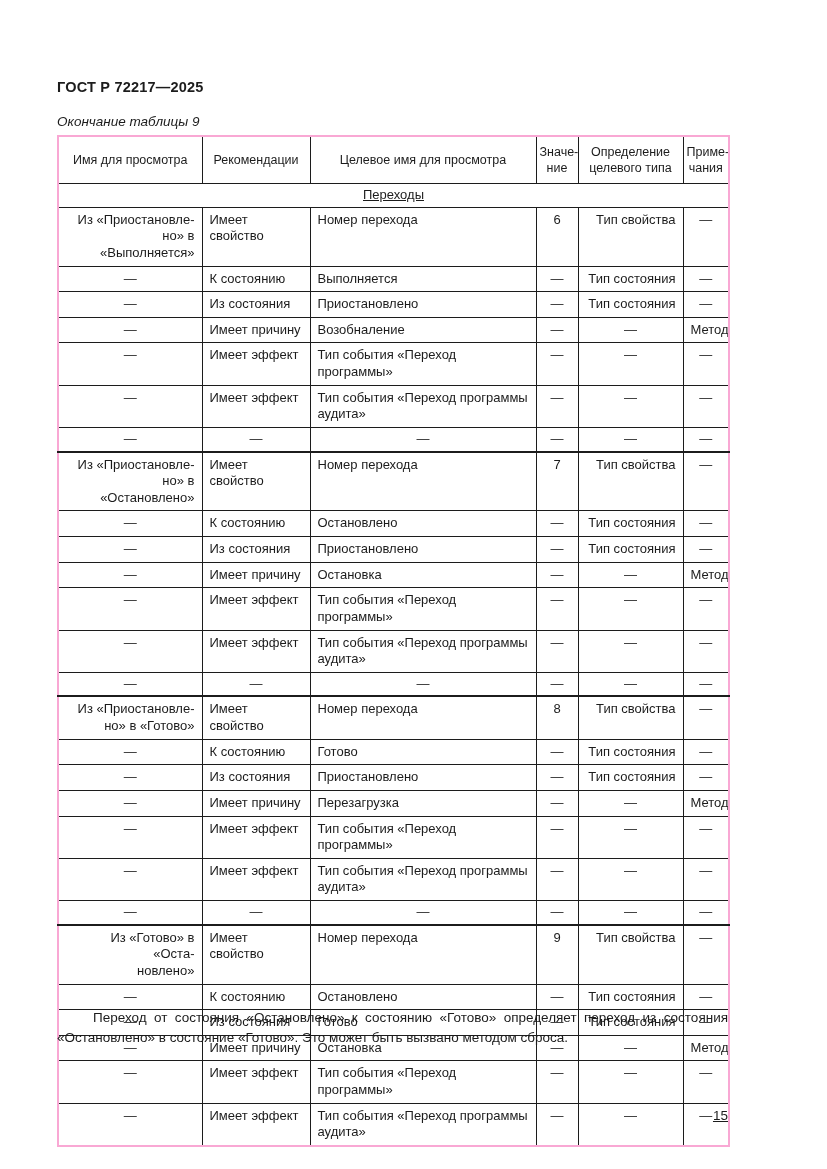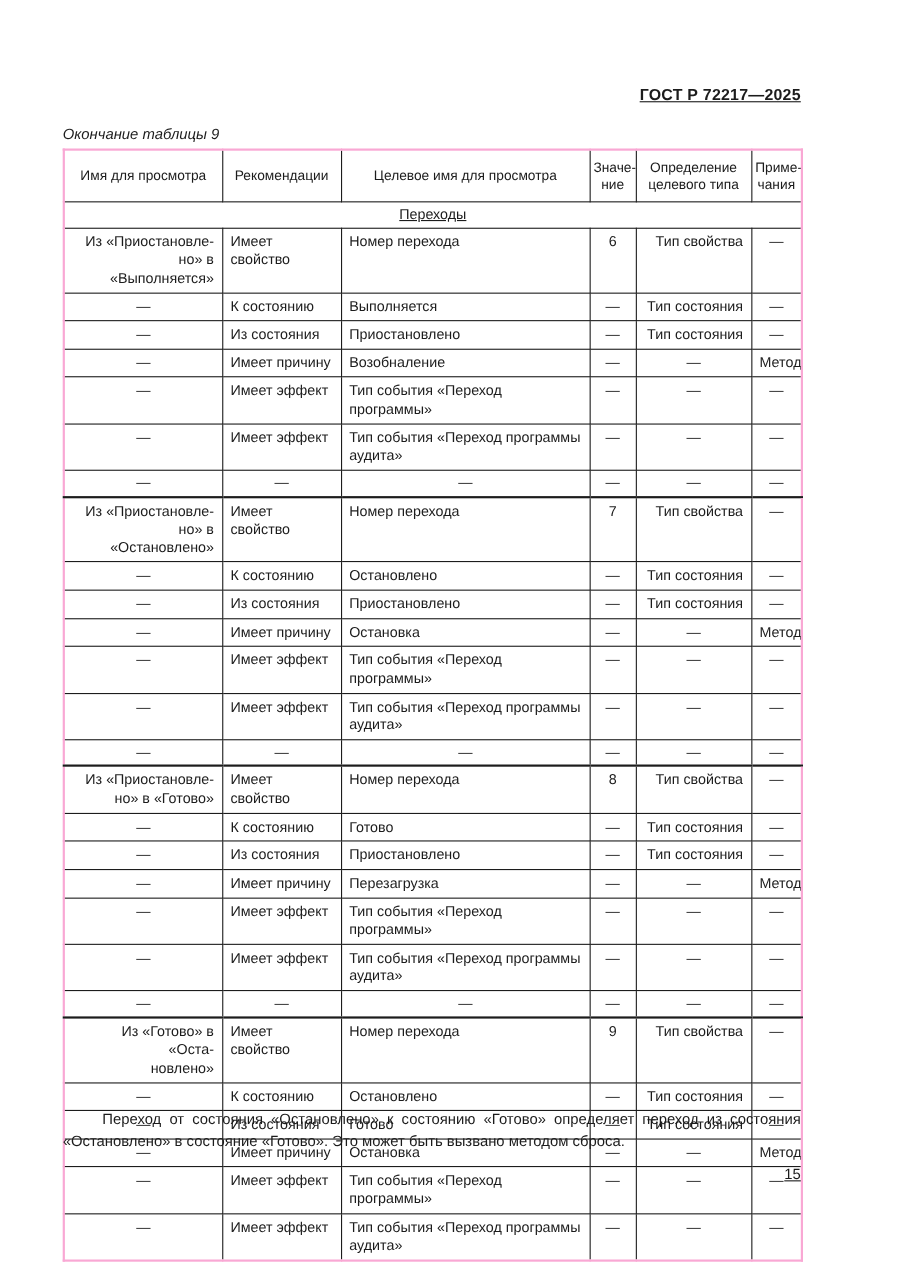--- a/index.html
+++ b/index.html
@@ -10,25 +10,24 @@
     background: #ffffff;
     font-family: "Liberation Sans", "DejaVu Sans", sans-serif;
     color: #1c1c1c;
     overflow: hidden;
   }
   .doc-header {
     position: absolute;
     top: 79px;
     left: 57px;
     width: 671px;
-    text-align: right;
+    text-align: left;
     font-size: 14.5px;
     font-weight: bold;
     letter-spacing: 0.2px;
-    text-decoration: underline;
   }
   .table-caption {
     position: absolute;
     top: 114px;
     left: 57px;
     font-size: 13.5px;
     font-style: italic;
   }
   table.gost-table {
     position: absolute;
@@ -75,21 +74,21 @@
     left: 57px;
     width: 671px;
     margin: 0;
     font-size: 13.5px;
     line-height: 1.5;
     text-align: justify;
     text-indent: 36px;
   }
   .page-number {
     position: absolute;
-    top: 1060px;
+    top: 1108px;
     left: 57px;
     width: 671px;
     text-align: right;
     font-size: 13.5px;
     text-decoration: underline;
   }
 </style>
 </head>
 <body>
 

